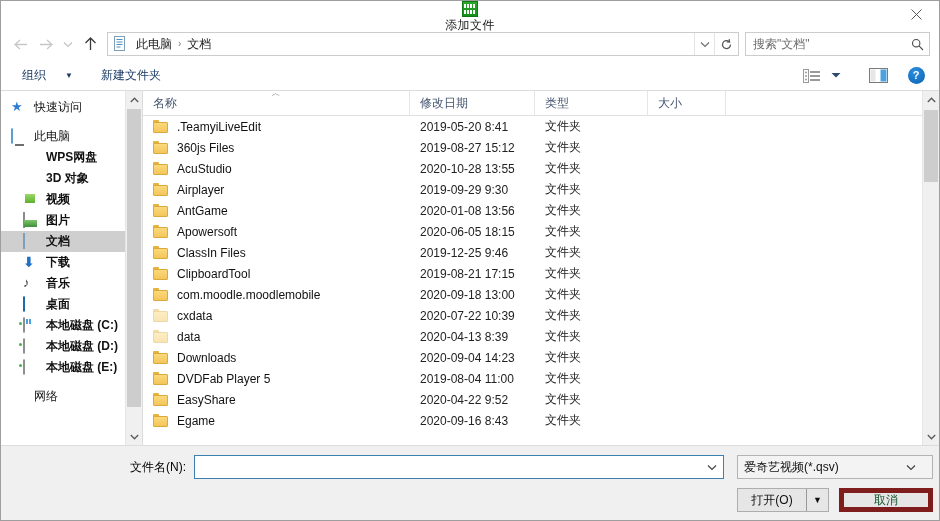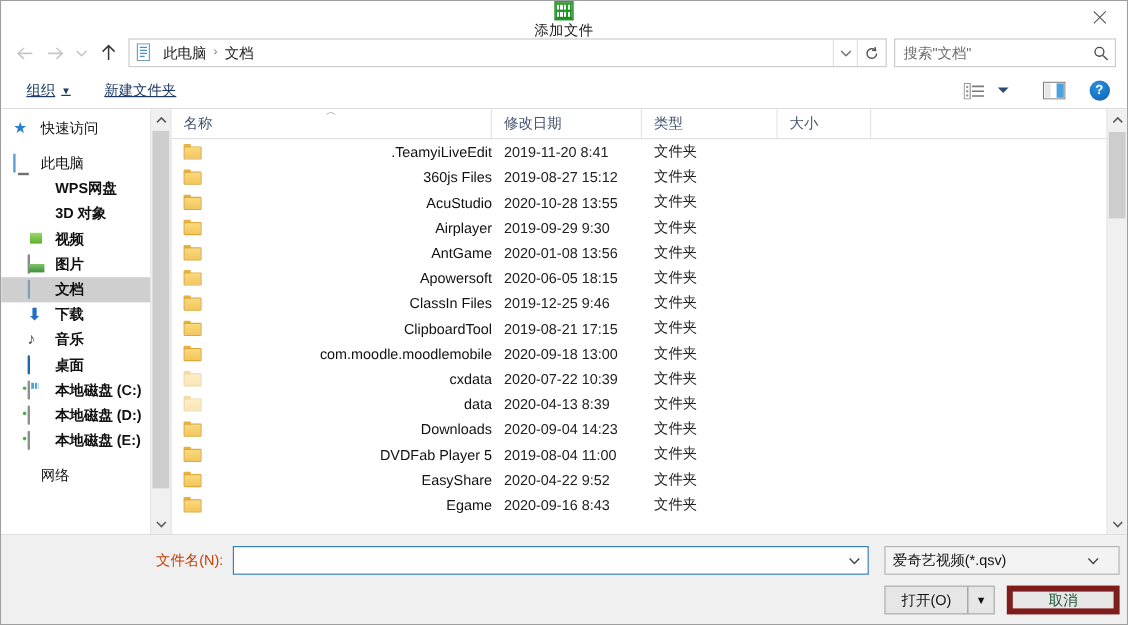--- a/index.html
+++ b/index.html
@@ -111,21 +111,21 @@
   
   .toolbar {
     height: 30px; min-height: 30px;
     display: flex; align-items: center;
     padding: 0 8px 0 14px;
     background: #ffffff;
     border-bottom: 1px solid #dcdcdc;
   }
   .tb-item {
     font-size: 12px; color: #1b3a66; padding: 3px 7px;
-    display: flex; align-items: center; gap: 5px; white-space: nowrap; text-decoration: underline;
+    display: flex; align-items: center; gap: 19px; white-space: nowrap;
   }
   .tb-caret { font-size: 8px; color: #1b3a66; }
   .tb-spacer { flex: 1 1 auto; }
   .tb-icon-btn {
     width: 30px; height: 22px; display: flex; align-items: center; justify-content: center;
   }
   .help-btn {
     width: 17px; height: 17px; border-radius: 50%;
     background: radial-gradient(circle at 40% 30%, #2b8fe0, #0b61b3);
     color: #fff; font-size: 11px; font-weight: bold;
@@ -194,21 +194,21 @@
     position: absolute; top: -4px; left: 50%; transform: translateX(-50%);
     color: #8a8a8a; font-size: 9px;
   }
   .rows {
     flex: 1 1 auto; overflow: hidden; position: relative;
     margin-right: 17px;
   }
   .row {
     height: 21px; display: flex; align-items: center; font-size: 12px; color: #111;
   }
-  .cell { display: flex; align-items: center; white-space: nowrap; overflow: hidden; justify-content: space-between; }
+  .cell { display: flex; align-items: center; white-space: nowrap; overflow: hidden; }
   .cell.c-name { width: 267px; flex: none; padding-left: 10px; gap: 8px; }
   .cell.c-date { width: 125px; flex: none; padding-left: 10px; color: #222; }
   .cell.c-type { width: 113px; flex: none; padding-left: 10px; color: #222; }
   .cell.c-size { width: 78px; flex: none; padding-left: 10px; color: #222; }
 
   .folder {
     width: 16px; height: 13px; flex: none; position: relative;
   }
   .folder .tab {
     position: absolute; left: 0; top: 0; width: 6px; height: 3px;
@@ -232,21 +232,21 @@
     height: 74px; min-height: 74px;
     background: #f0f0f0;
     position: relative;
   }
   .fname-row {
     position: absolute; left: 0; top: 9px; right: 0; height: 24px;
     display: flex; align-items: center;
   }
   .fname-label {
     width: 193px; text-align: right; padding-right: 8px;
-    font-size: 12px; color: #c2410c; white-space: nowrap;
+    font-size: 12px; color: #000000; white-space: nowrap;
   }
   .fname-input {
     width: 530px; height: 24px; background: #fff;
     border: 1px solid #3c7fb1;
     display: flex; align-items: center; padding: 0 2px 0 5px;
   }
   .fname-val { flex: 1 1 auto; font-size: 12px; color: #111; }
   .fname-caret { width: 18px; display: flex; align-items: center; justify-content: center; color: #444; }
 
   .ftype {
@@ -510,21 +510,21 @@
 
       <div class="rows" id="rows">
           <div class="row">
             <div class="cell c-name">
               <span class="folder">
                 <span class="tab"></span>
                 <span class="body-f"></span>
               </span>
               <span>.TeamyiLiveEdit</span>
             </div>
-            <div class="cell c-date">2019-11-20 8:41</div>
+            <div class="cell c-date">2019-05-20 8:41</div>
             <div class="cell c-type">文件夹</div>
             <div class="cell c-size"></div>
           </div>
           <div class="row">
             <div class="cell c-name">
               <span class="folder">
                 <span class="tab"></span>
                 <span class="body-f"></span>
               </span>
               <span>360js Files</span>

